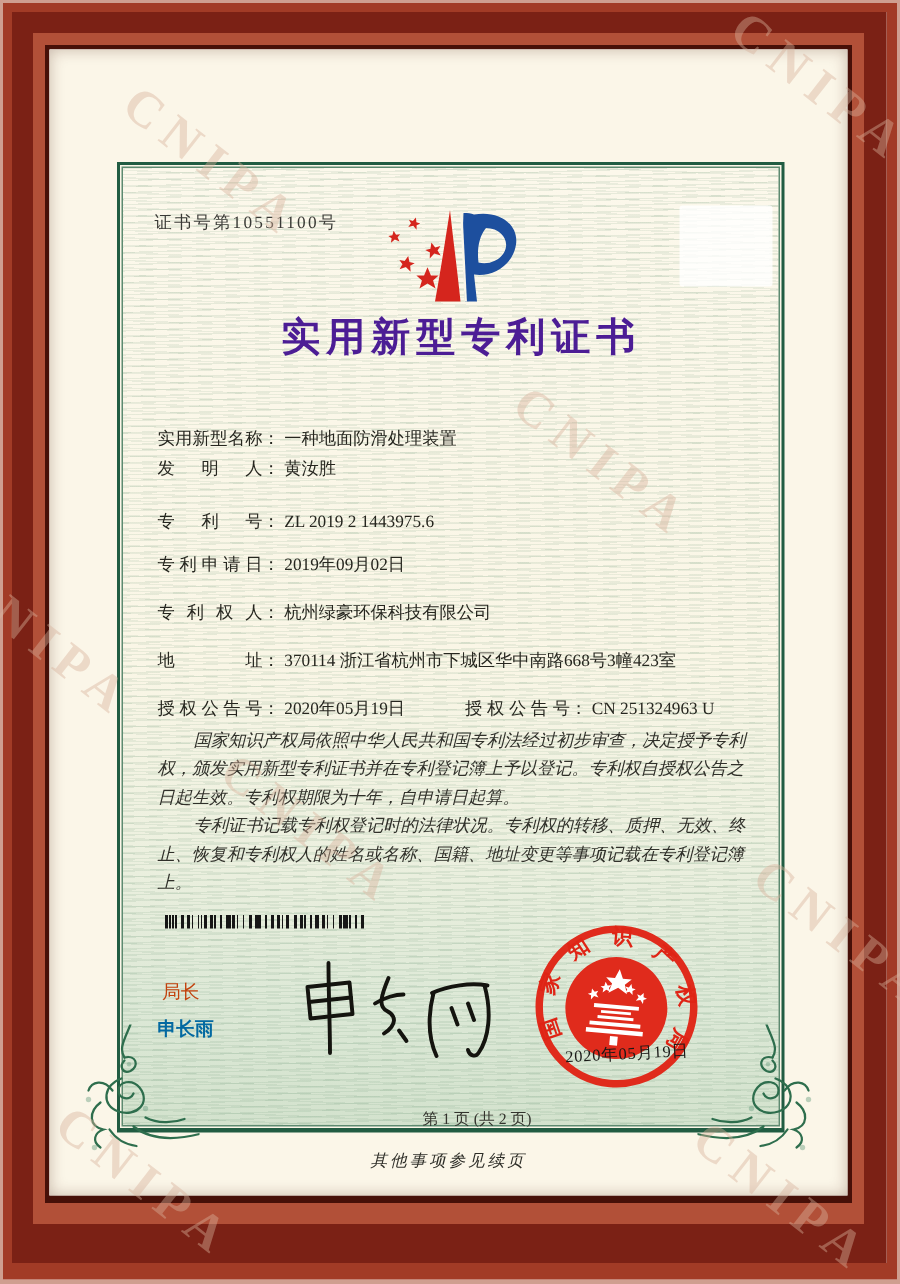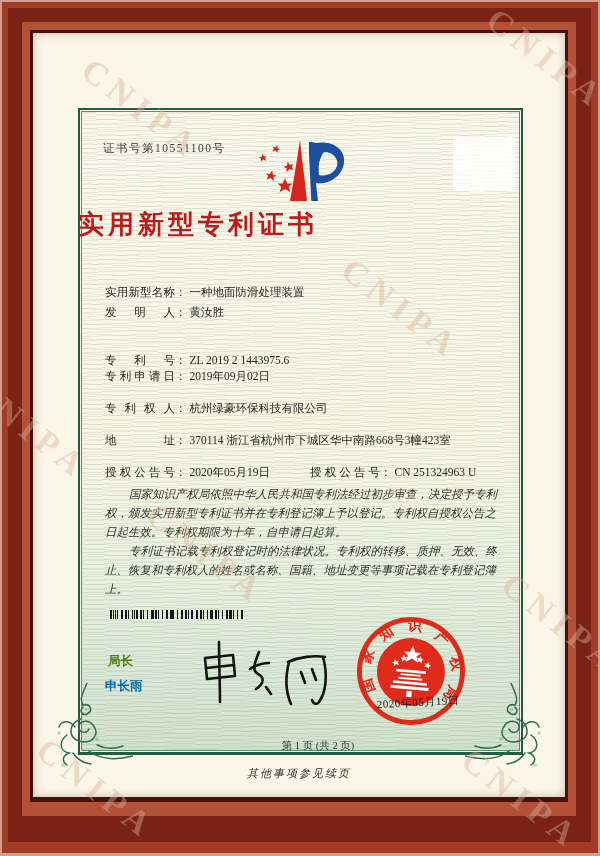--- a/index.html
+++ b/index.html
@@ -20,40 +20,40 @@
   .green-inner{position:absolute;inset:1px;border:1px solid #5d8a70;
       background:
         repeating-linear-gradient(178deg, rgba(90,140,105,.13) 0 1px, rgba(0,0,0,0) 1px 4px),
         repeating-linear-gradient(182.5deg, rgba(90,140,105,.11) 0 1px, rgba(0,0,0,0) 1px 5px),
         linear-gradient(180deg,#fcf8eb 0%,#faf6e6 52%,#ecf0df 72%,#dce8d6 88%,#d3e2cd 100%);}
   .white-patch{position:absolute;left:420px;top:104px;width:62px;height:54px;
                background:rgba(255,255,255,.8);border-radius:2px;}
   
   .cert-no{position:absolute;left:70px;top:108px;font-size:11.5px;letter-spacing:1.5px;color:#3a3a36;}
   .logo{position:absolute;left:221px;top:106px;width:92px;height:64px;}
-  .title{position:absolute;left:45px;top:174px;width:459px;text-align:left;
-         font-size:26px;font-weight:bold;letter-spacing:4px;color:#b91c1c;}
+  .title{position:absolute;left:45px;top:174px;width:459px;text-align:center;
+         font-size:26px;font-weight:bold;letter-spacing:4px;color:#4c1d95;}
   .rows{position:absolute;left:72px;top:240px;width:430px;font-size:11.5px;color:#26261f;}
   .row{position:absolute;left:0;white-space:nowrap;}
-  .r0{top:12px}.r1{top:32px}.r2{top:80px}.r3{top:96px}.r4{top:128px}.r5{top:160px}.r6{top:192px}
+  .r0{top:12px}.r1{top:32px}.r2{top:67px}.r3{top:96px}.r4{top:128px}.r5{top:160px}.r6{top:192px}
   .lbl{display:inline-block;width:70px;text-align:justify;text-align-last:justify;
        -moz-text-align-last:justify;text-justify:inter-character;vertical-align:top;}
   .colon{display:inline-block;}
   .val{display:inline-block;margin-left:3px;}
   .pair2{position:absolute;left:205px;top:0;white-space:nowrap;}
   .paras{position:absolute;left:72px;top:452px;width:400px;font-size:11.5px;line-height:19px;
          font-style:italic;color:#30302a;}
   .paras p{margin:0;text-indent:24px;}
   .barcode{position:absolute;left:77px;top:577px;width:133px;height:9px;
      background:
        repeating-linear-gradient(90deg, rgba(0,0,0,0) 0 5px, #161616 5px 6px, rgba(0,0,0,0) 6px 19px),
        repeating-linear-gradient(90deg, #161616 0 2px, rgba(0,0,0,0) 2px 3px, #161616 3px 4px,
          rgba(0,0,0,0) 4px 7px, #161616 7px 8px, rgba(0,0,0,0) 8px 11px, #161616 11px 13px, rgba(0,0,0,0) 13px 15px);}
-  .officer-title{position:absolute;left:75px;top:620px;font-size:12.5px;font-weight:700;
-                 font-family:"Liberation Sans","DejaVu Sans",sans-serif;color:#4d7c0f;}
+  .officer-title{position:absolute;left:75px;top:620px;font-size:12.5px;font-weight:400;
+                 font-family:"Liberation Sans","DejaVu Sans",sans-serif;color:#c2410c;}
   .officer-name{position:absolute;left:72px;top:645px;font-size:12.5px;font-weight:600;
                 font-family:"Liberation Sans","DejaVu Sans",sans-serif;color:#0369a1;}
   .signature{position:absolute;left:160px;top:605px;width:145px;height:72px;}
   
   .seal{position:absolute;left:318px;top:578px;width:120px;height:120px;transform:rotate(5deg);}
   .seal svg{position:absolute;left:0;top:0;}
   .sc{position:absolute;width:14px;height:14px;font-size:14px;line-height:14px;font-weight:bold;
       color:#df2415;text-align:center;}
   .sc0{left:11.9px;top:71.3px;transform:rotate(-114deg);}
   .sc1{left:9.3px;top:42.1px;transform:rotate(-76deg);}

